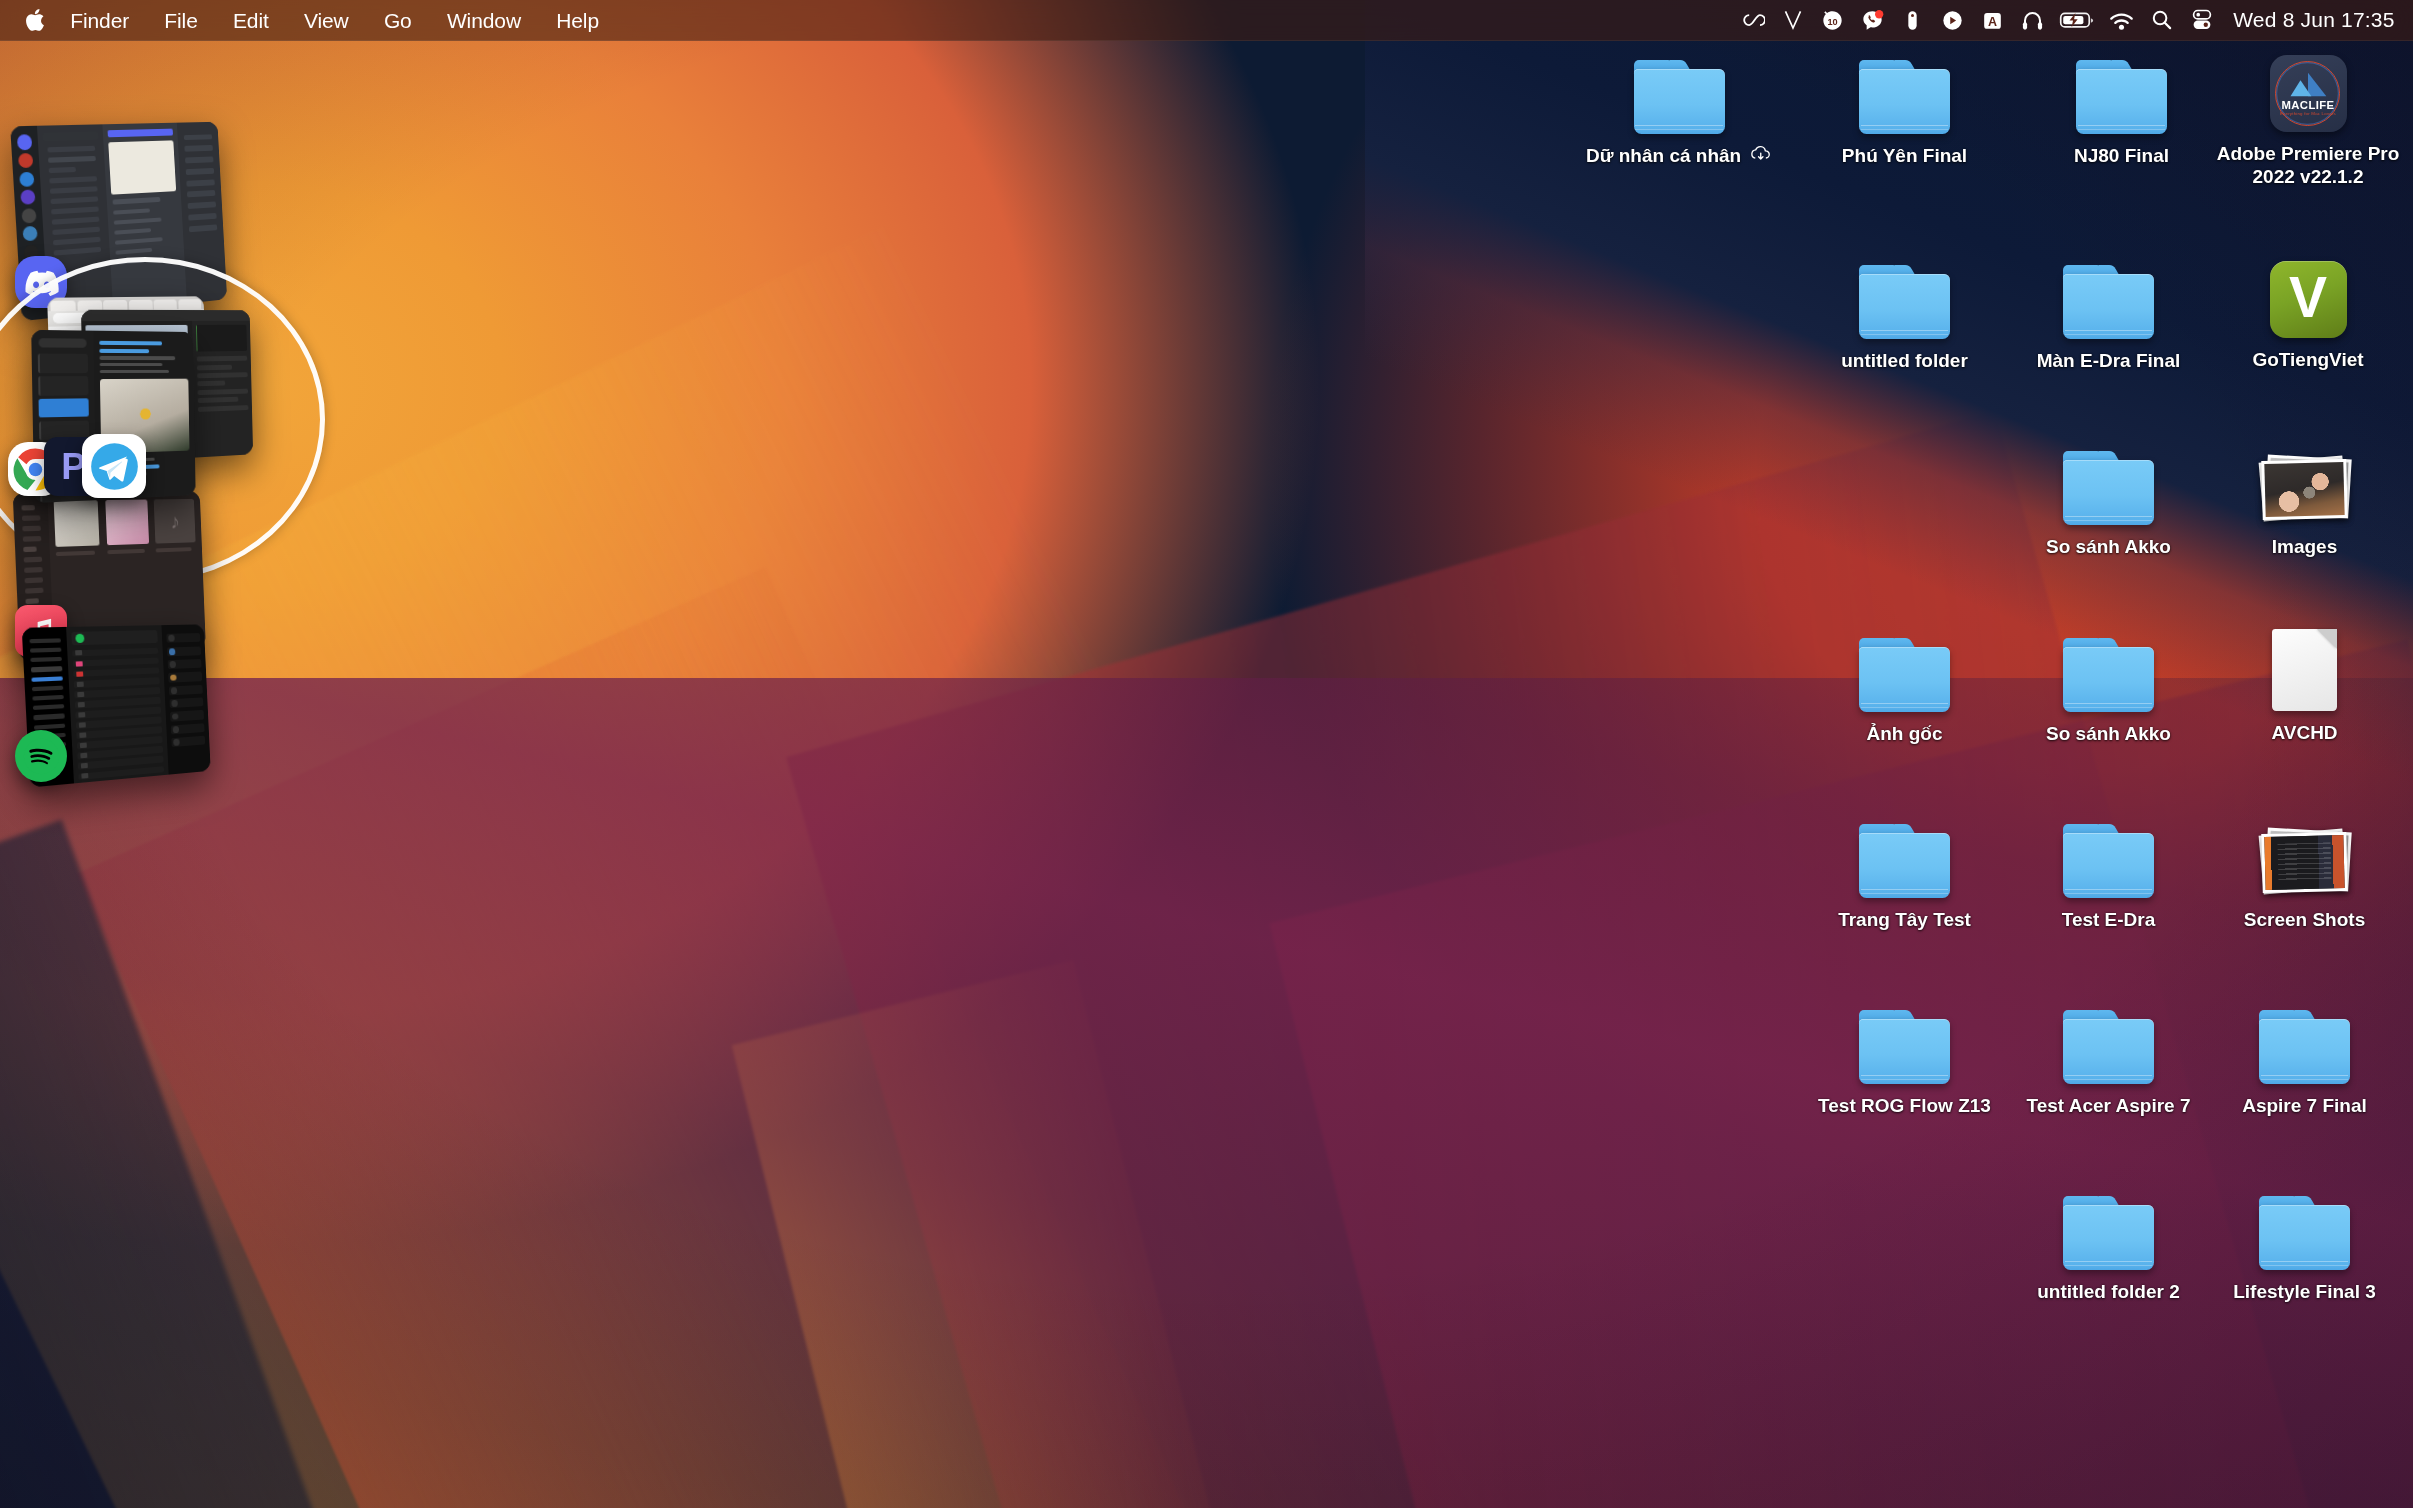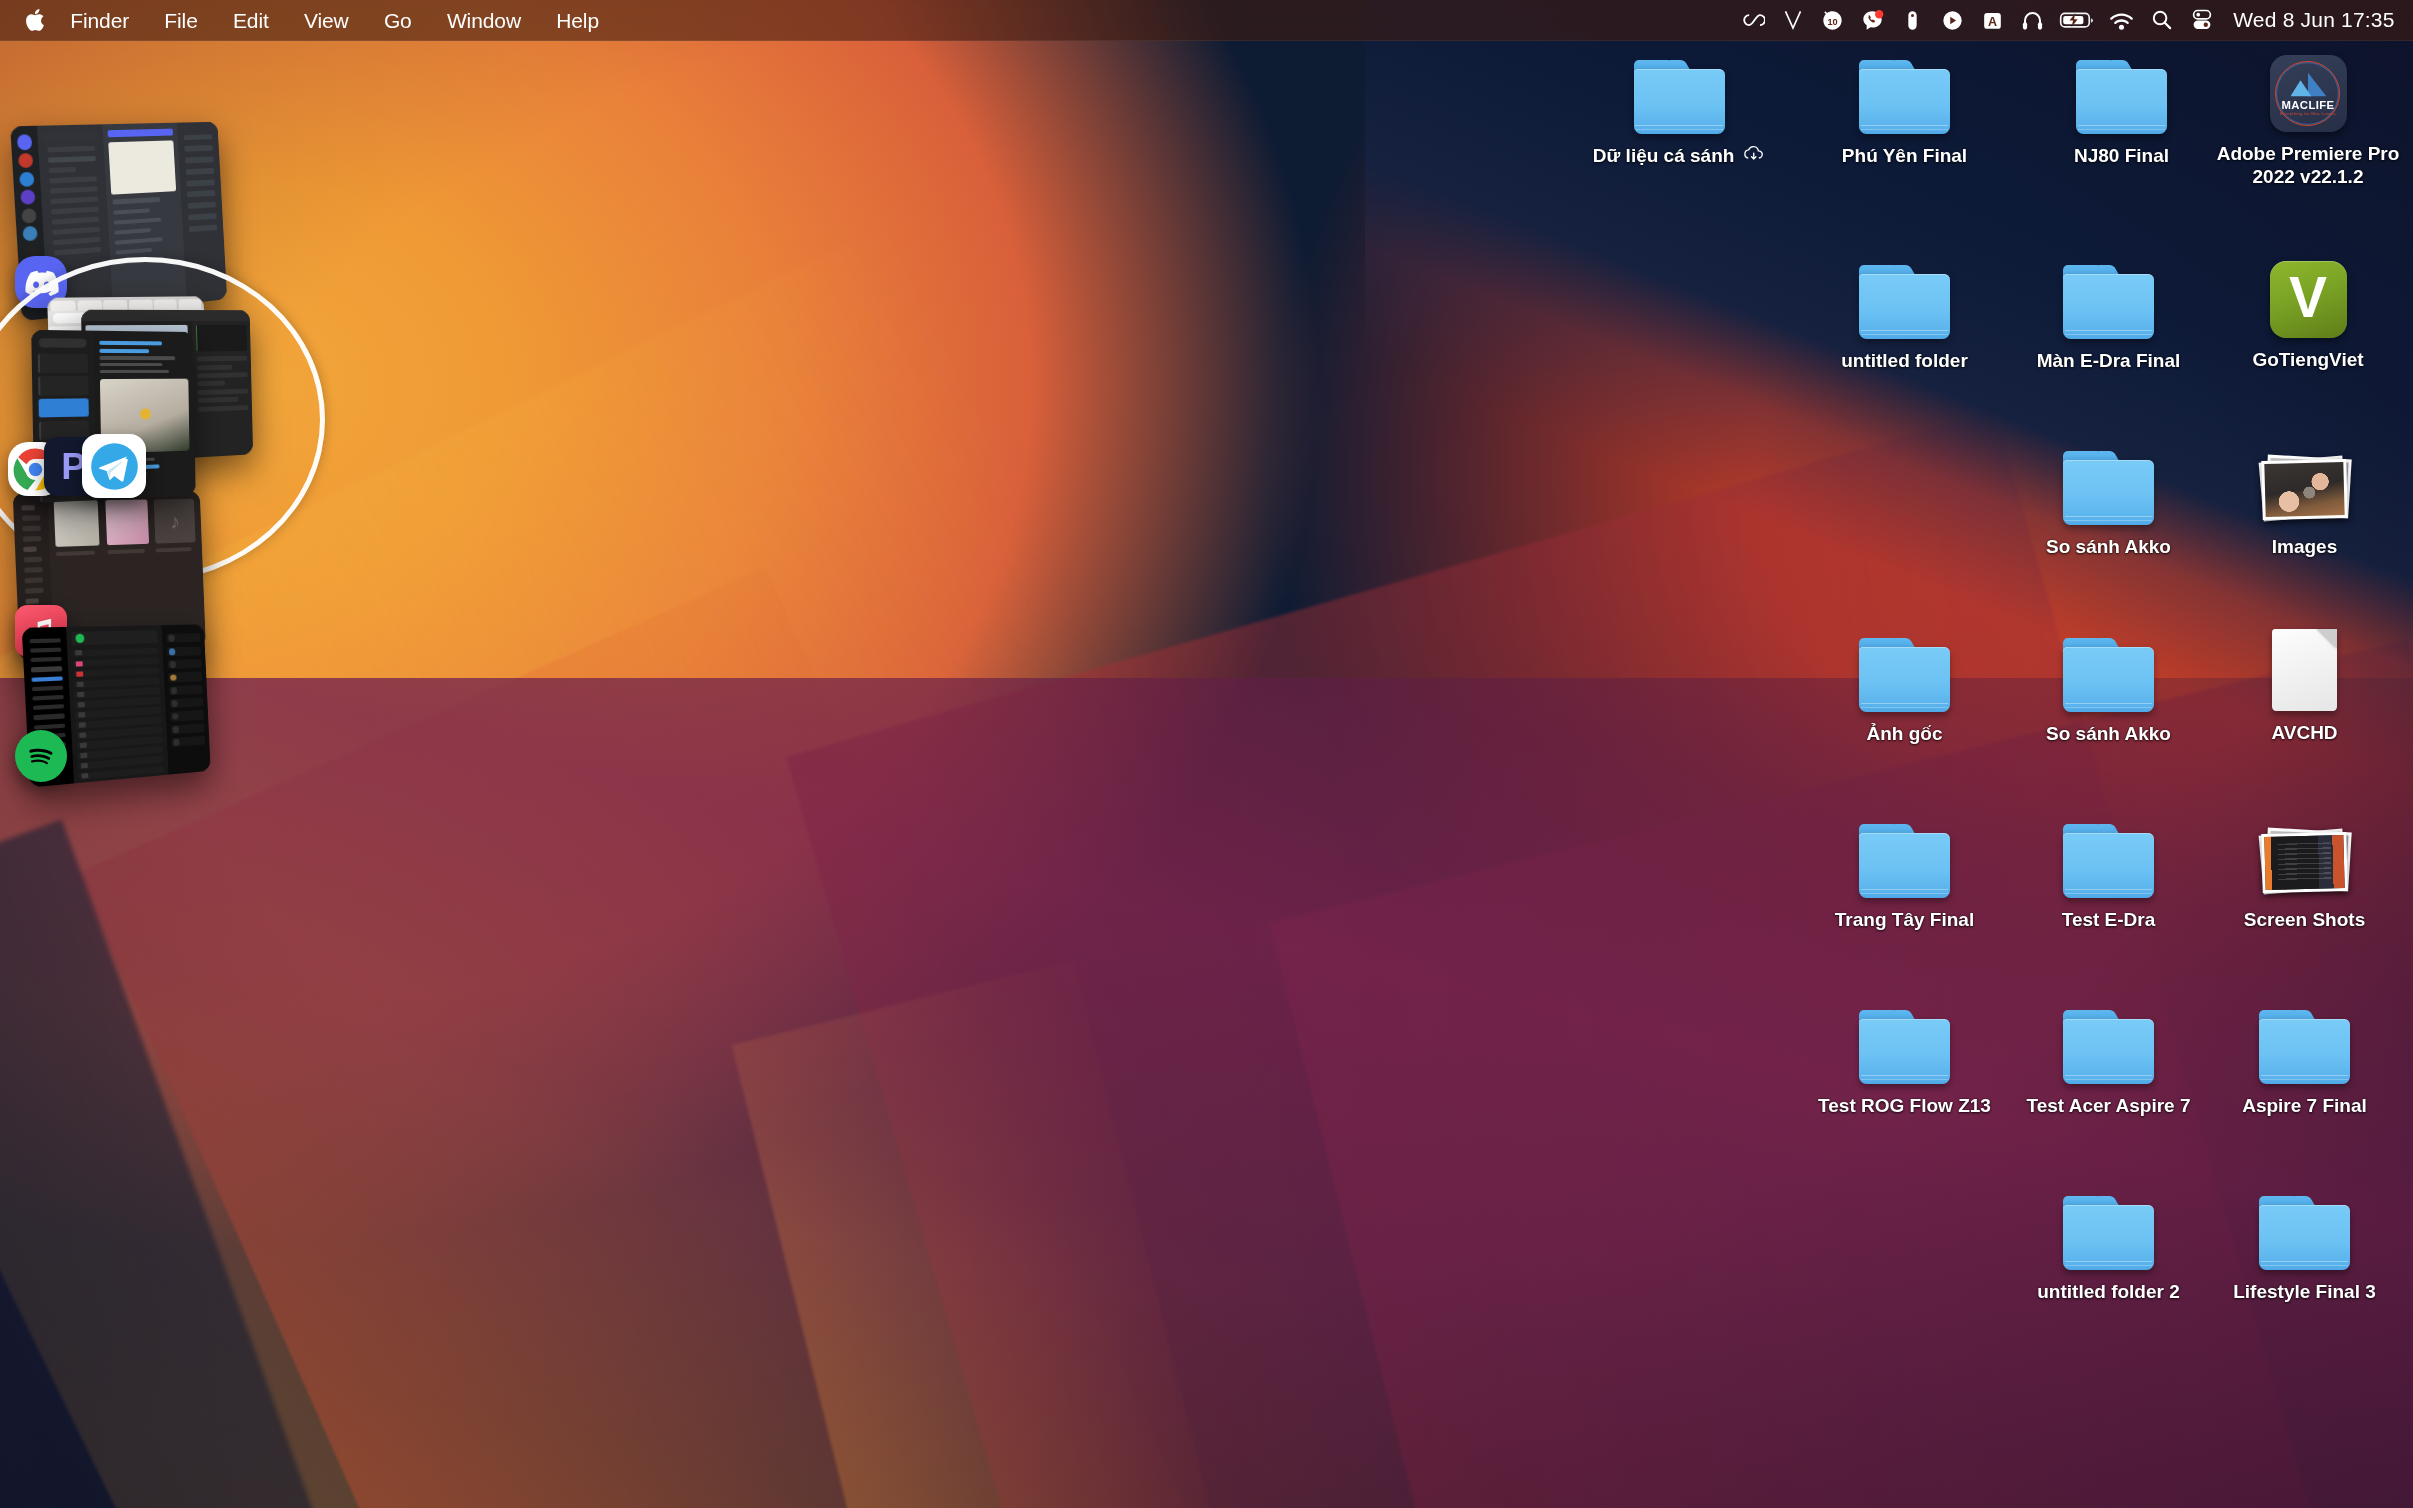--- a/index.html
+++ b/index.html
@@ -491,21 +491,21 @@
 <div id="icon-grid">
 
   <div class="dicon" style="left:-18.4px; top:5px;">
     <div class="glyph">
         <div class="folder">
           <div class="tab"></div>
           <div class="body"></div>
         </div>
       </div>
     <div class="lbl">
-      <span>Dữ liệu cá sánh</span>
+      <span>Dữ nhân cá nhân</span>
       <span>
         <svg width="23.5" height="17" viewBox="0 0 28 20">
             <path fill="none" stroke="#fff" stroke-width="1.6" d="M7.5 15.5A5 5 0 0 1 8 5.6a6 6 0 0 1 11.5 1.2 4.3 4.3 0 0 1 .6 8.6"></path>
             <path fill="none" stroke="#fff" stroke-width="1.6" stroke-linecap="round" d="M14 9.5v7m-2.6-2.6L14 16.5l2.6-2.6"></path>
           </svg>
       </span>
     </div>
   </div>
   <div class="dicon" style="left:207px; top:5px;">
     <div class="glyph">
@@ -618,21 +618,21 @@
     <div class="lbl">AVCHD</div>
   </div>
 
   <div class="dicon" style="left:207px; top:769px;">
     <div class="glyph">
         <div class="folder">
           <div class="tab"></div>
           <div class="body"></div>
         </div>
       </div>
-    <div class="lbl">Trang Tây Final</div>
+    <div class="lbl">Trang Tây Test</div>
   </div>
   <div class="dicon" style="left:411px; top:769px;">
     <div class="glyph">
         <div class="folder">
           <div class="tab"></div>
           <div class="body"></div>
         </div>
       </div>
     <div class="lbl">Test E-Dra</div>
   </div>

